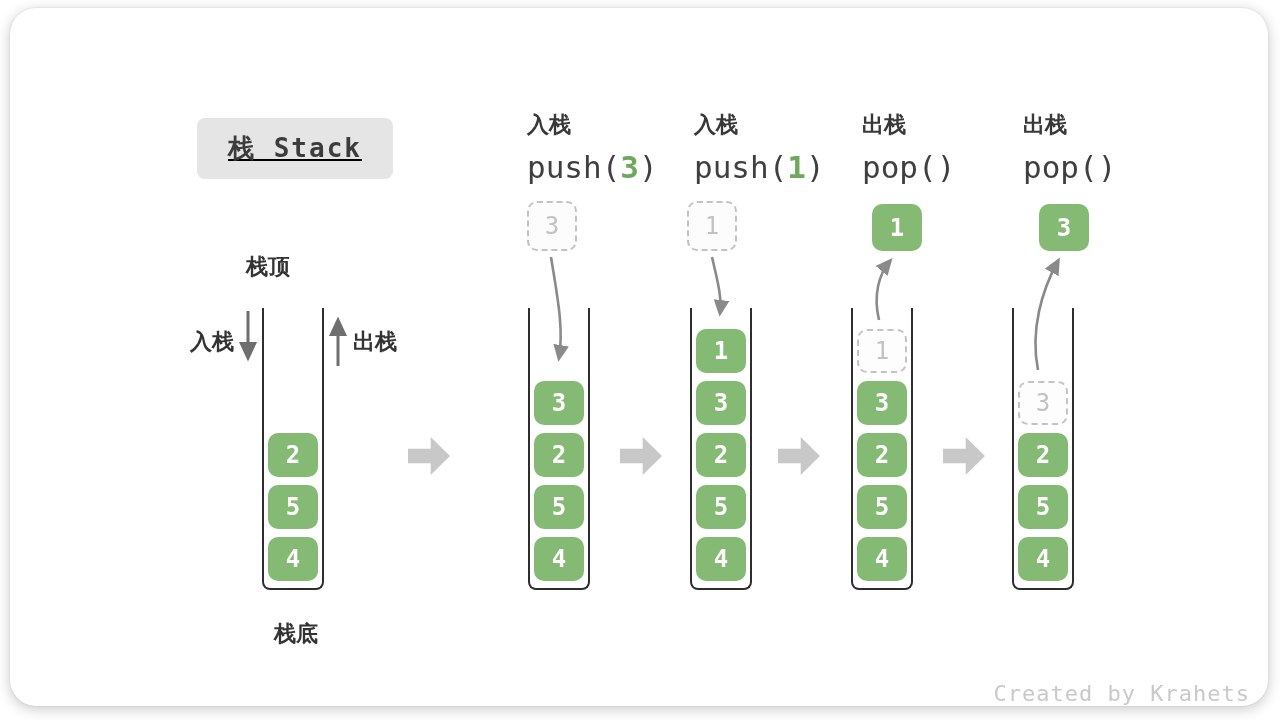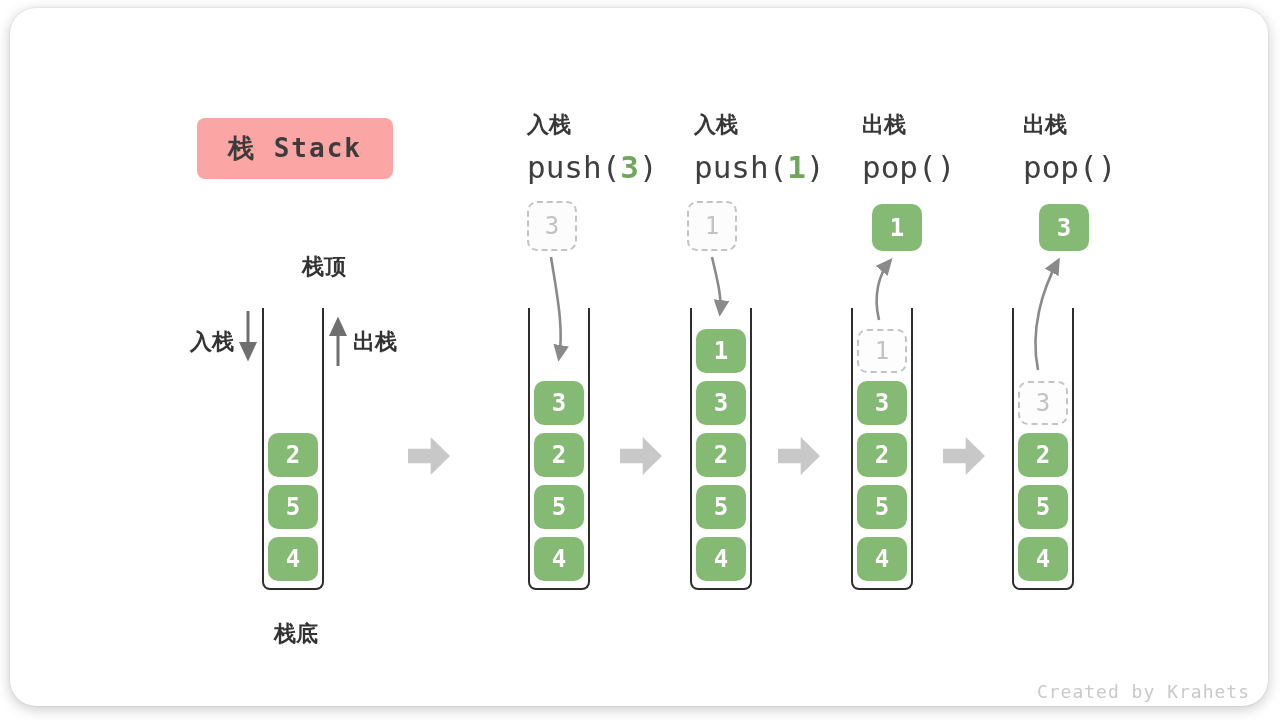--- a/index.html
+++ b/index.html
@@ -1,26 +1,26 @@
 <!DOCTYPE html>
 <html><head>
 <meta charset="utf-8">
 <style>
   html,body{margin:0;padding:0;background:#ffffff;width:1280px;height:720px;overflow:hidden;
     font-family:"DejaVu Sans",sans-serif;}
   .card{position:absolute;left:10px;top:8px;width:1258px;height:698px;background:#ffffff;
     border-radius:26px;box-shadow:0 3px 14px rgba(0,0,0,0.22), 0 0 2px rgba(0,0,0,0.12);}
   
-  .title-box{position:absolute;left:187px;top:110px;width:196px;height:61px;background:#fca5a5;
-    border-radius:8px;display:flex;align-items:center;justify-content:center;}
+  .title-box{position:absolute;left:187px;top:110px;width:196px;height:61px;background:#e5e5e5;
+    border-radius:8px;display:flex;align-items:center;justify-content:center;text-decoration:underline;}
   .title-box span{font-size:26px;font-weight:bold;color:#3c3c3c;letter-spacing:2px;
     font-family:"DejaVu Sans Mono","DejaVu Sans",monospace;}
   
   .zh{position:absolute;font-size:22px;font-weight:bold;color:#333;white-space:nowrap;}
-  .lbl-top{left:236px;top:244px;width:100px;text-align:right;}
+  .lbl-top{left:236px;top:244px;width:100px;text-align:left;}
   .lbl-bottom{left:236px;top:611px;width:100px;text-align:center;}
   .lbl-pushside{left:150px;top:319px;width:74px;text-align:right;}
   .lbl-popside{left:343px;top:319px;width:74px;text-align:left;}
   
   .op{position:absolute;top:102px;white-space:nowrap;}
   .op .zh-line{font-size:22px;font-weight:bold;color:#383838;margin-bottom:9px;}
   .op .code-line{font-size:31px;color:#3f3f3f;font-family:"DejaVu Sans Mono",monospace;}
   .op .code-line .arg{color:#6fa85c;font-weight:bold;}
   .op1{left:517px;} .op2{left:684px;} .op3{left:852px;} .op4{left:1013px;}
   
@@ -45,21 +45,21 @@
   .fb1{left:517px;top:193px;} .fb2{left:677px;top:193px;}
   .fb3{left:862px;top:196px;} .fb4{left:1029px;top:196px;}
   
   .block-arrow{position:absolute;top:429px;width:42px;height:38px;background:#c8c8c8;
     clip-path:polygon(0 31%,54% 31%,54% 0,100% 50%,54% 100%,54% 69%,0 69%);}
   .ba1{left:398px;} .ba2{left:610px;} .ba3{left:768px;} .ba4{left:933px;}
   
   .overlay{position:absolute;left:0;top:0;width:1280px;height:720px;pointer-events:none;}
   
   .watermark{position:absolute;left:940px;top:673px;width:300px;text-align:right;
-    font-family:"DejaVu Sans Mono",monospace;font-size:18px;color:#c9c9c9;letter-spacing:1px;}
+    font-family:"DejaVu Sans Mono",monospace;font-size:22px;color:#c9c9c9;letter-spacing:1px;}
 </style>
 </head>
 <body>
 
 <div class="card">
 
   <div class="title-box">
     <span>栈 Stack</span>
   </div>
 

